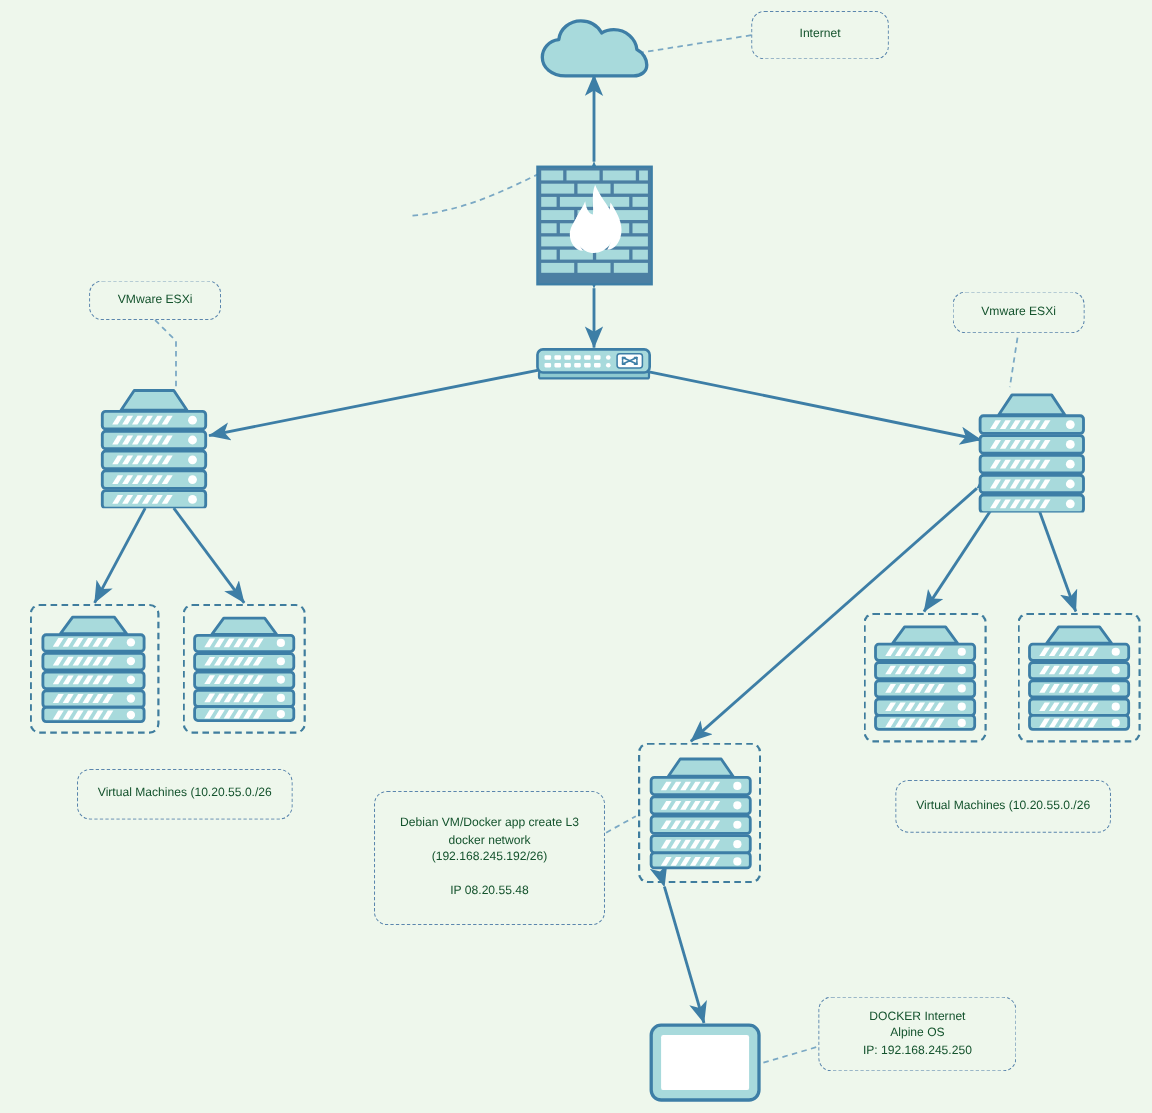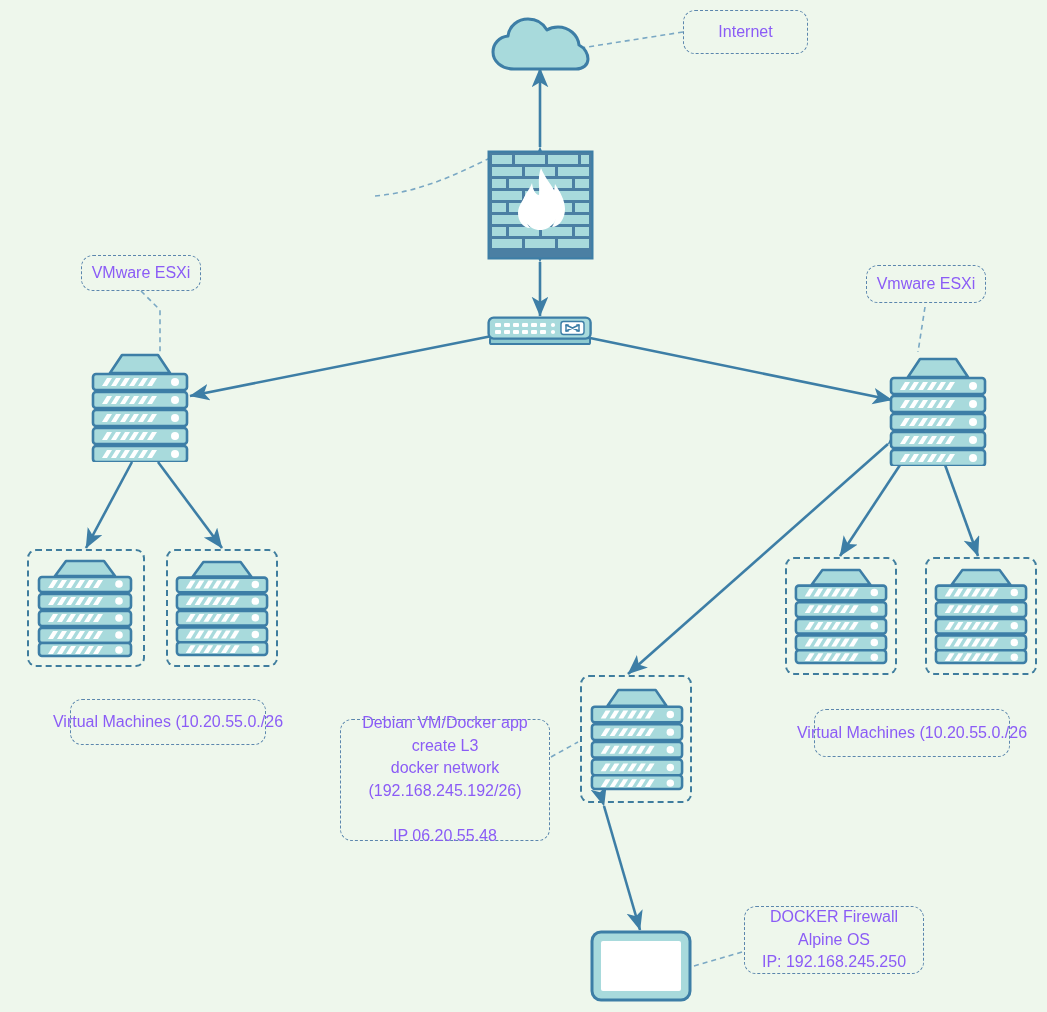--- a/index.html
+++ b/index.html
@@ -23,28 +23,28 @@
   }
   .node{ position:absolute; }
 
   
   .callout{
     position:absolute;
     box-sizing:border-box;
     border:1.4px dashed #5b86ad;
     border-radius:12px;
     background:transparent;
-    color:#8b5cf6;
+    color:#14532d;
     display:flex;
     align-items:center;
     justify-content:center;
     text-align:center;
     line-height:1.42;
     white-space:pre-line;
-    font-size:16px;
+    font-size:11px;
   }
   .callout.nowrap{ white-space:nowrap; overflow:visible; }
 
   
   .vmframe{
     position:absolute;
     box-sizing:border-box;
     border:2.2px dashed #3f7d9e;
     border-radius:9px;
     background:transparent;
@@ -619,19 +619,19 @@
   <div class="callout" style="left:866px;top:265px;width:120px;height:38px;">Vmware ESXi</div>
 
   <div class="callout nowrap" style="left:70px;top:699px;width:196px;height:46px;">Virtual Machines (10.20.55.0./26</div>
 
   <div class="callout nowrap" style="left:814px;top:709px;width:196px;height:48px;">Virtual Machines (10.20.55.0./26</div>
 
   <div class="callout" style="left:340px;top:719px;width:210px;height:122px;">Debian VM/Docker app create L3
 docker network
 (192.168.245.192/26)
 
-IP 06.20.55.48</div>
-
-  <div class="callout" style="left:744px;top:906px;width:180px;height:68px;">DOCKER Firewall
+IP 08.20.55.48</div>
+
+  <div class="callout" style="left:744px;top:906px;width:180px;height:68px;">DOCKER Internet
 Alpine OS
 IP: 192.168.245.250</div>
 
 </div>
 
 </body></html>

